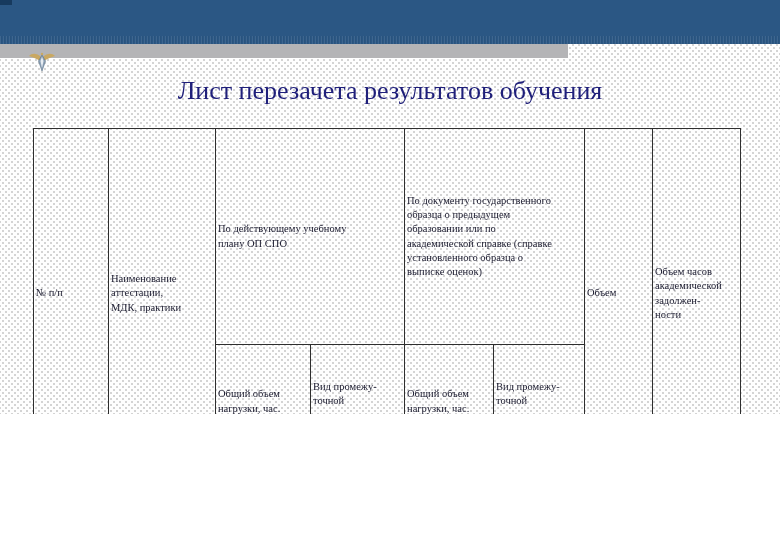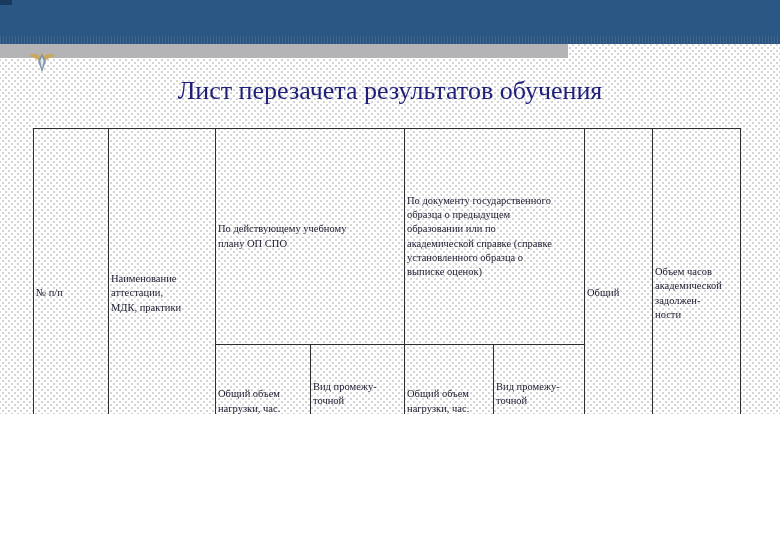--- a/index.html
+++ b/index.html
@@ -123,21 +123,21 @@
 аттестации,
 МДК, практики</td>
         <td colspan="2" class="pre">По действующему учебному
 плану ОП СПО</td>
         <td colspan="2" class="pre">По документу государственного
 образца о предыдущем
 образовании  или по
 академической справке (справке
 установленного образца о
 выписке оценок)</td>
-        <td rowspan="2">Общий</td>
+        <td rowspan="2">Объем</td>
         <td rowspan="2" class="pre">Объем часов
 академической
 задолжен-
 ности</td>
       </tr>
       <tr class="r2">
         <td class="pre">Общий объем
 нагрузки, час.</td>
         <td class="pre">Вид промежу-
 точной

